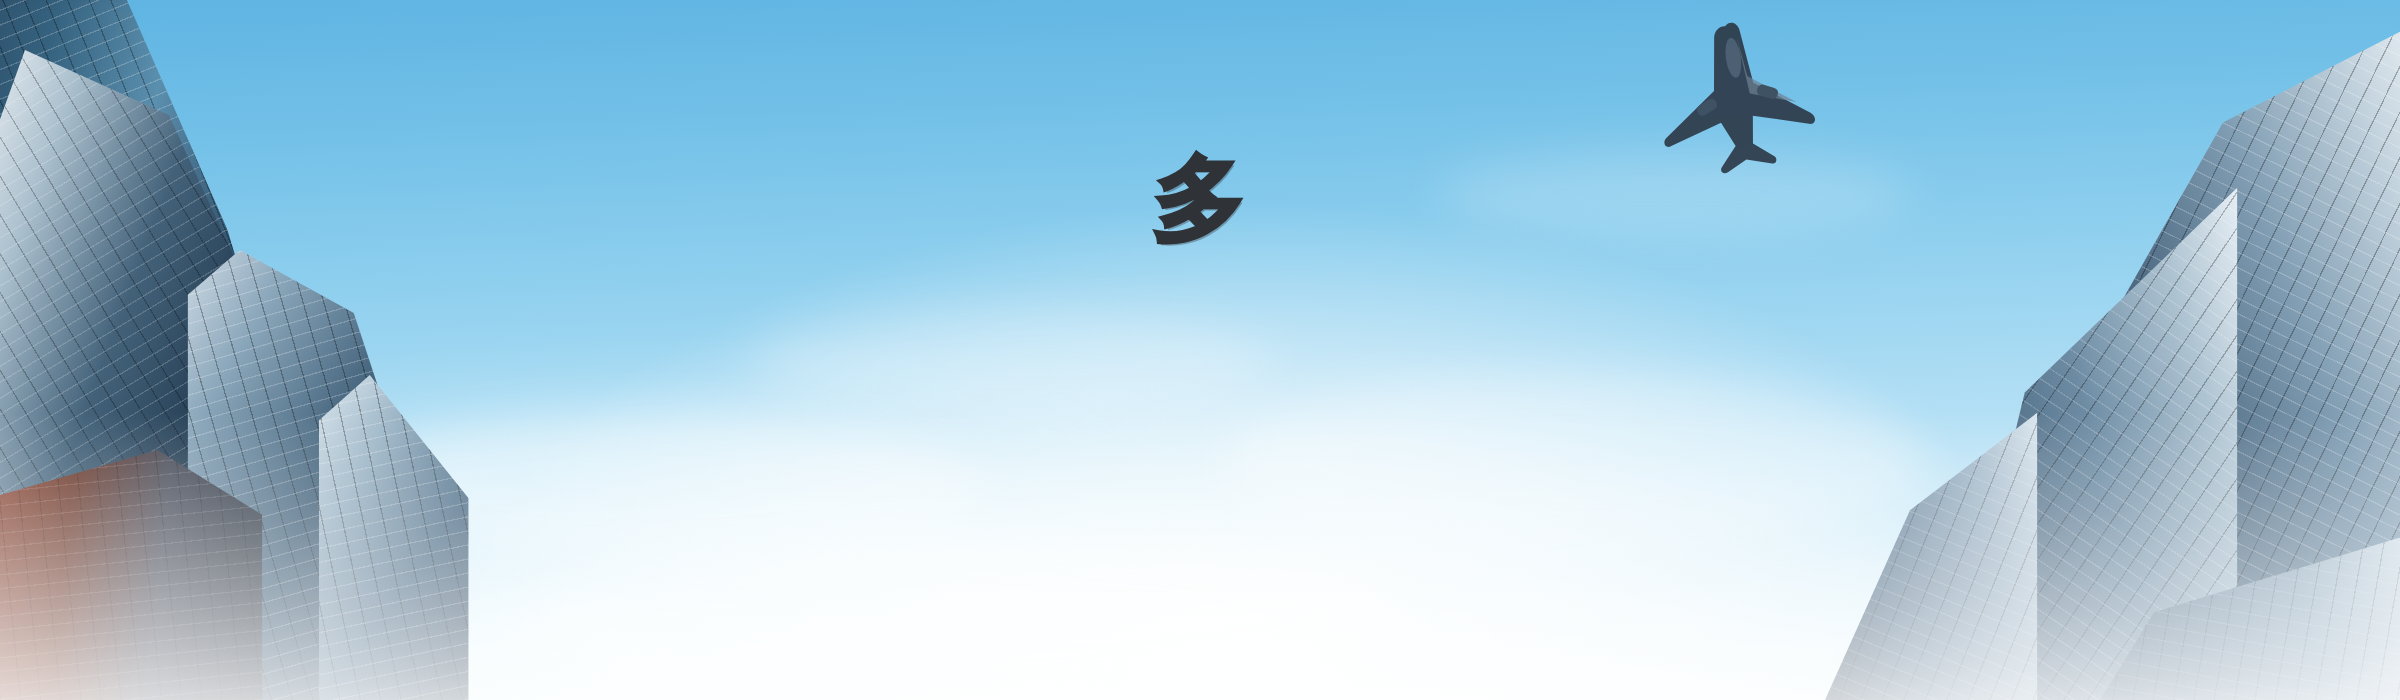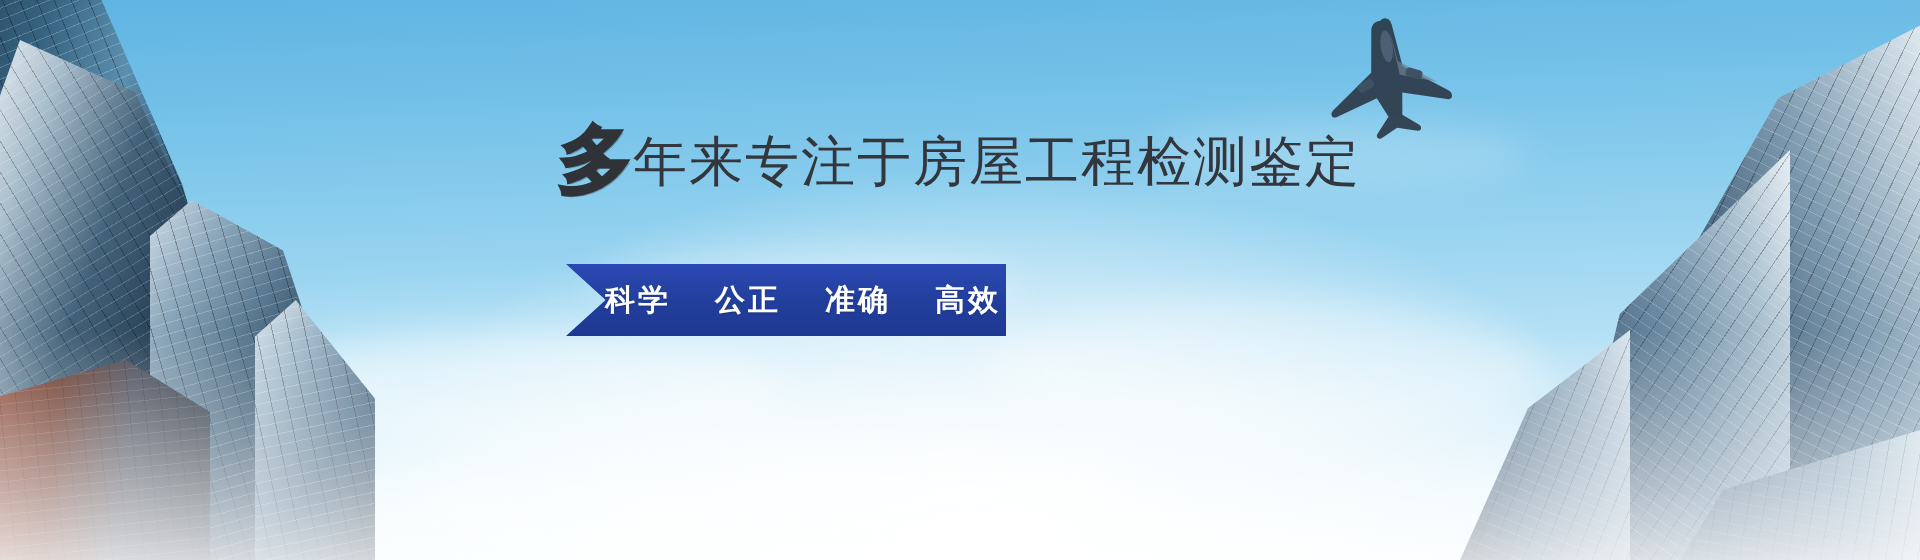--- a/index.html
+++ b/index.html
@@ -183,26 +183,17 @@
       <path d="M92 8 C96 4 102 6 103 13 L108 56 L150 86 C154 89 154 95 149 95 L104 82 L101 104 L116 116 C119 118 118 123 114 122 L94 116 L78 124 C74 126 71 122 74 119 L87 104 L78 84 L36 97 C31 99 29 93 33 90 L76 58 L82 16 C83 10 88 7 92 8 Z" opacity=".92"></path>
       <path d="M100 18 L104 50 L140 76 L104 64 Z" fill="#6d8294" opacity=".7"></path>
       <ellipse cx="95" cy="34" rx="6" ry="16" fill="#52677a" opacity=".8"></ellipse>
       <rect x="110" y="60" width="17" height="9" rx="4" fill="#3f5264" transform="rotate(24 118 64)"></rect>
       <rect x="60" y="66" width="17" height="9" rx="4" fill="#3f5264" transform="rotate(-24 68 70)"></rect>
     </g>
   </svg>
 
   <div class="headline">
     <span class="hl-glyph">多</span>
-    <span class="hl-rest">年来专注于房屋工程检测鉴定</span>
   </div>
 
-  <div class="ribbon">
-    <div class="ribbon-inner">
-      <span class="ribbon-word">科学</span>
-      <span class="ribbon-word">公正</span>
-      <span class="ribbon-word">准确</span>
-      <span class="ribbon-word">高效</span>
-    </div>
-  </div>
 
 
 </div>
 
 </body></html>

